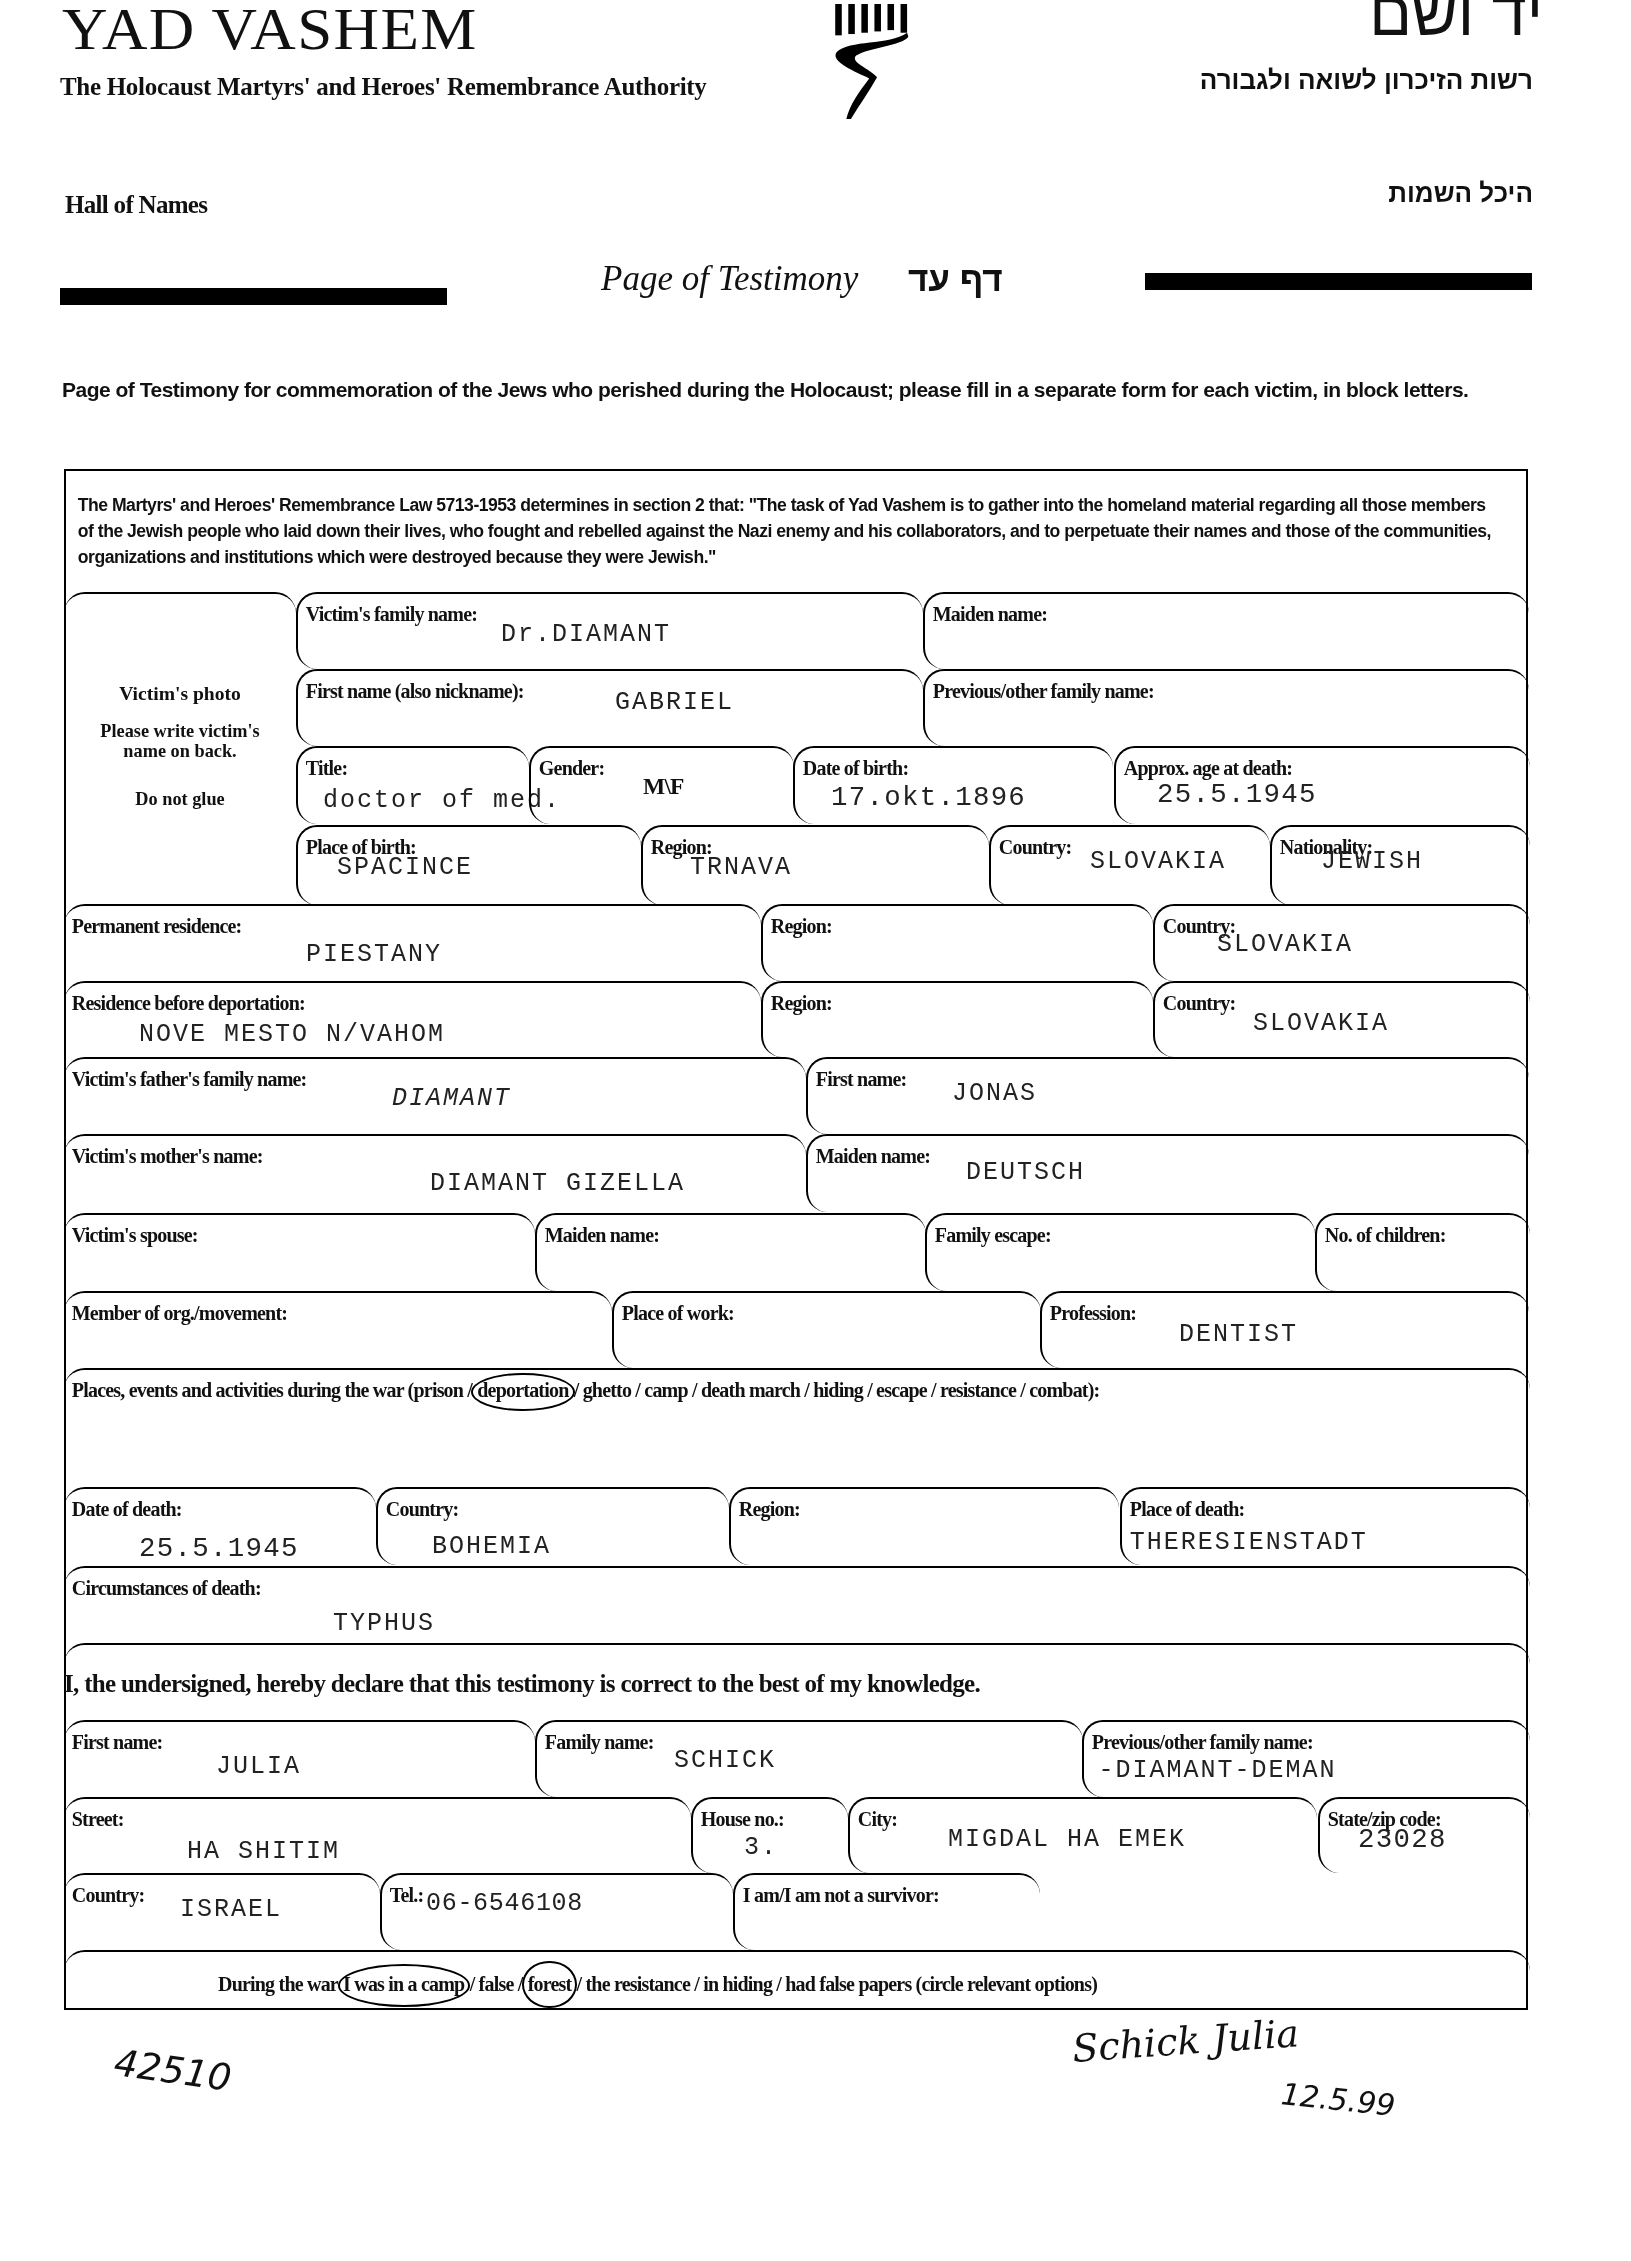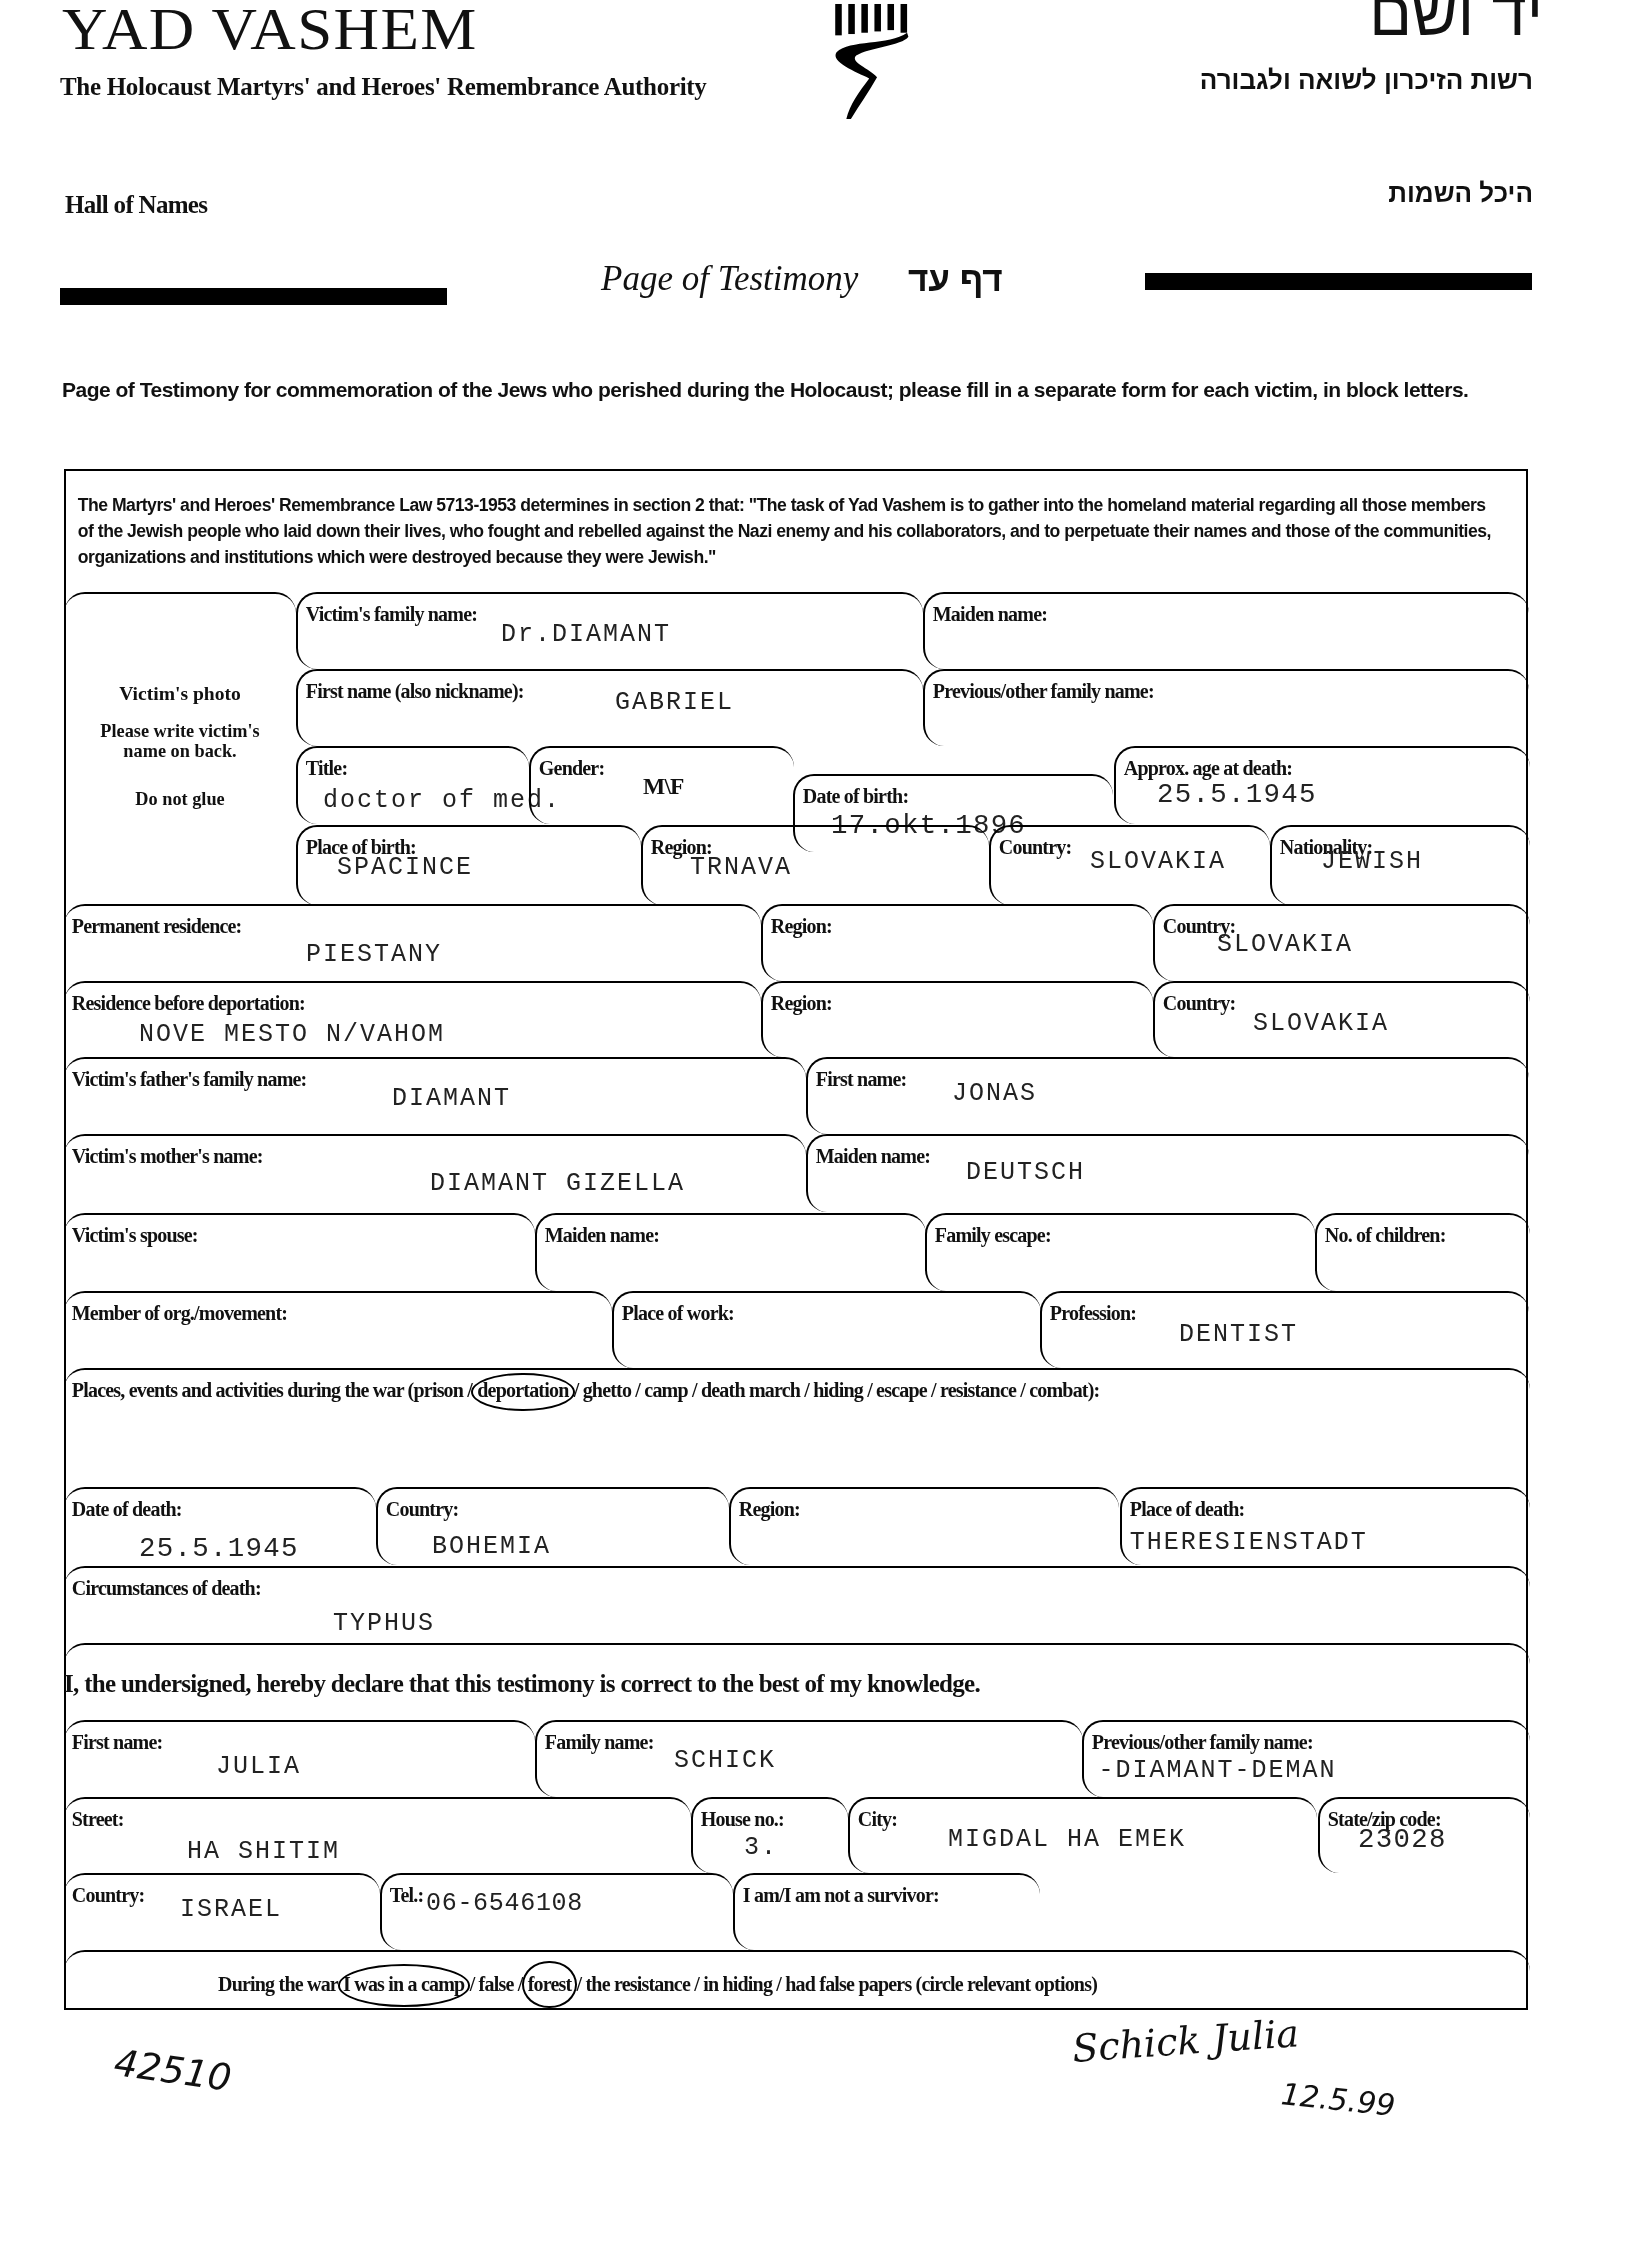--- a/index.html
+++ b/index.html
@@ -91,21 +91,21 @@
   </div>
 
   <div class="cell" style="left:230px; top:275px; width:233px; height:78px;">
     <div class="lbl">Title:</div>
     <div class="val" style="left:25px; top:38px; overflow:visible;">doctor of med.</div>
   </div>
   <div class="cell" style="left:463px; top:275px; width:265px; height:78px; background:transparent;">
     <div class="lbl">Gender:</div>
     <div class="lbl" style="left:112px; top:25px; font-size:23.5px;">M\F</div>
   </div>
-  <div class="cell" style="left:727px; top:275px; width:320px; height:78px;margin-top:28px;">
+  <div class="cell" style="left:727px; top:275px; width:320px; height:78px;">
     <div class="lbl">Date of birth:</div>
     <div class="val" style="left:36px; top:34px; font-size:27.4px; letter-spacing:1.3px;">17.okt.1896</div>
   </div>
   <div class="cell" style="left:1048px; top:275px; width:416px; height:78px;">
     <div class="lbl">Approx. age at death:</div>
     <div class="val" style="left:41px; top:31px; font-size:27.4px; letter-spacing:1.3px;">25.5.1945</div>
   </div>
 
   <div class="cell" style="left:230px; top:354px; width:345px; height:80px;">
     <div class="lbl">Place of birth:</div>
@@ -145,21 +145,21 @@
     <div class="lbl">Region:</div>
     <div class="val" style="left:98px; top:34px;"></div>
   </div>
   <div class="cell" style="left:1087px; top:510px; width:377px; height:76px;">
     <div class="lbl">Country:</div>
     <div class="val" style="left:98px; top:26px;">SLOVAKIA</div>
   </div>
 
   <div class="cell" style="left:-2px; top:586px; width:742px; height:77px; border-left:none;">
     <div class="lbl">Victim's father's family name:</div>
-    <div class="val" style="left:328px; top:25px;">DIAMANT</div>
+    <div class="val" style="left:328px; top:25px;font-style:italic;">DIAMANT</div>
   </div>
   <div class="cell" style="left:740px; top:586px; width:723px; height:77px;">
     <div class="lbl">First name:</div>
     <div class="val" style="left:144px; top:19.6px;">JONAS</div>
   </div>
 
   <div class="cell" style="left:-2px; top:663px; width:742px; height:78px; border-left:none;">
     <div class="lbl">Victim's mother's name:</div>
     <div class="val" style="left:366px; top:33px;">DIAMANT  GIZELLA</div>
   </div>

